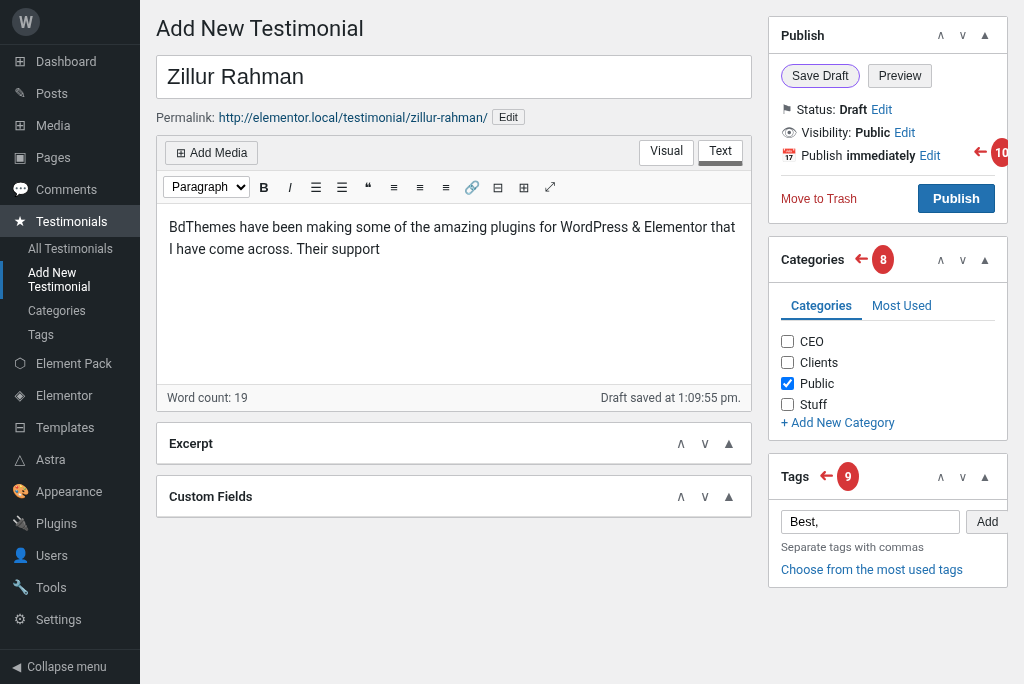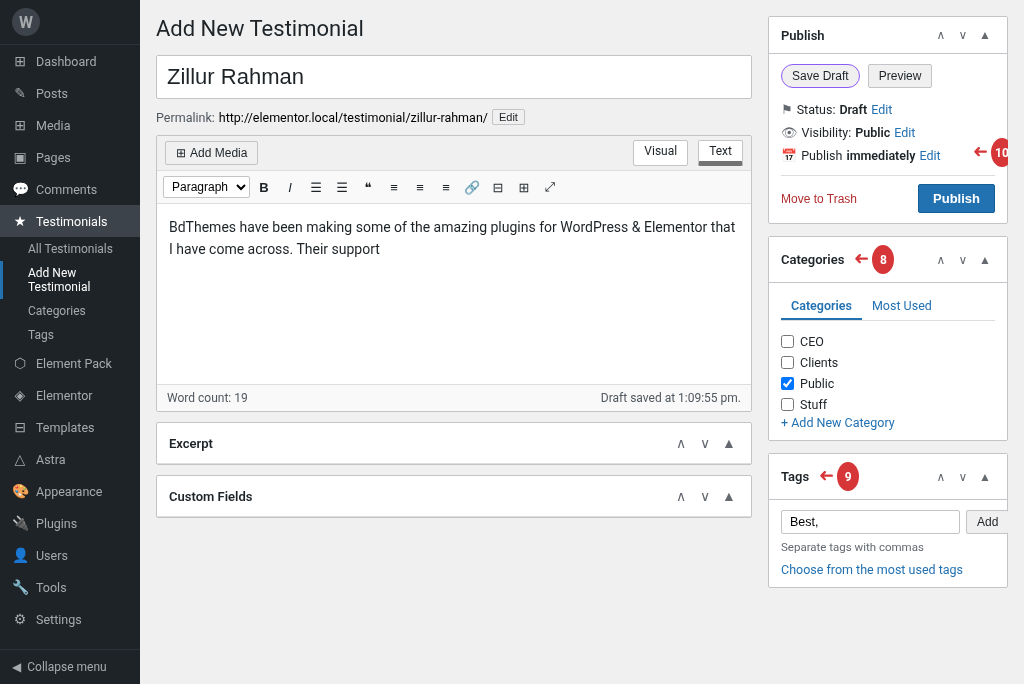--- a/index.html
+++ b/index.html
@@ -133,21 +133,21 @@
       outline: none;
     }
 
     .permalink-bar {
       font-size: 12.5px;
       color: #50575e;
       display: flex;
       align-items: center;
       gap: 4px;
     }
-    .permalink-bar a { color: #000000; text-decoration: none; }
+    .permalink-bar a { color: #0c4a6e; text-decoration: none; }
     .edit-btn {
       background: #f0f0f1;
       border: 1px solid #c3c4c7;
       border-radius: 2px;
       padding: 1px 6px;
       font-size: 11px;
       cursor: pointer;
       color: #1d2327;
     }
 
@@ -158,21 +158,21 @@
       background: #fff;
     }
     .editor-tabs {
       display: flex;
       justify-content: space-between;
       align-items: center;
       padding: 4px 8px;
       border-bottom: 1px solid #ddd;
       background: #f0f0f1;
     }
-    .editor-tab-buttons { display: flex; gap: 10px; margin-left: 28px; }
+    .editor-tab-buttons { display: flex; gap: 4px; margin-left: 28px; }
     .editor-tab {
       padding: 3px 10px;
       font-size: 12px;
       border: 1px solid #c3c4c7;
       cursor: pointer;
       background: #fff;
       border-radius: 2px;
     }
     .editor-tab.active { background: #fff; border-bottom: 5px solid #737373; z-index: 1; }
     .add-media-btn {

